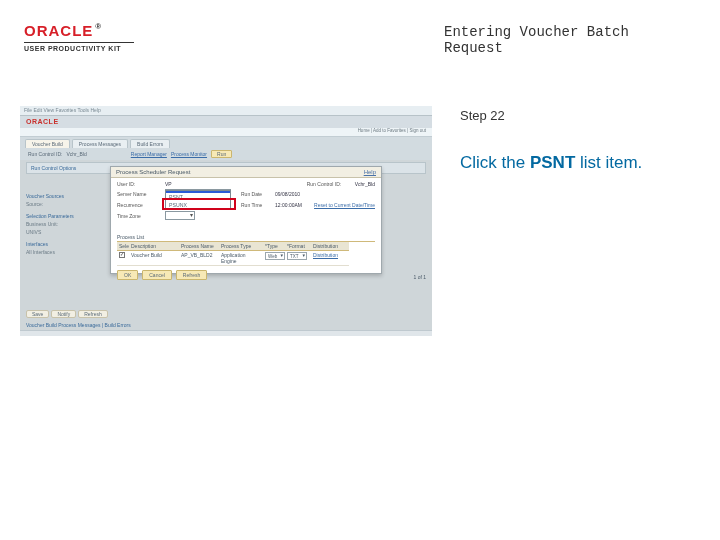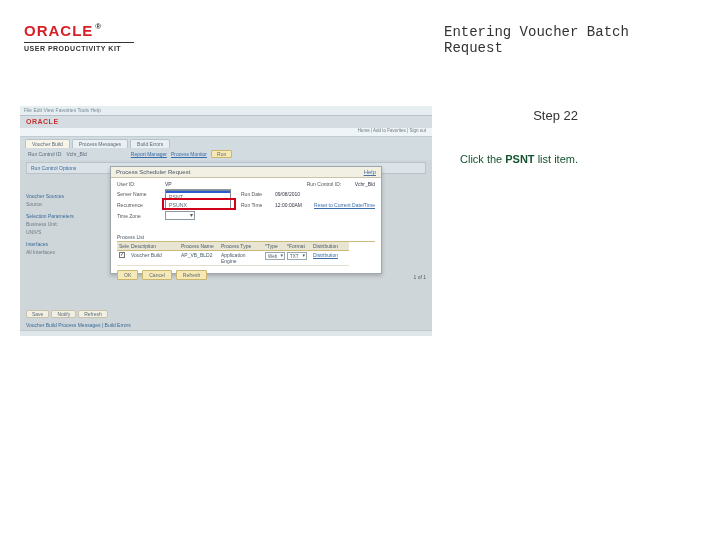--- a/index.html
+++ b/index.html
@@ -300,30 +300,29 @@
     left: 0; right: 0; bottom: 0;
     height: 6px;
     background: #e0e6ea;
     border-top: 1px solid #bfc9cf;
   }
 
   
   .instr {
     padding-left: 28px;
     padding-top: 2px;
-    text-align: right;
   }
   .instr .step {
     font-size: 13px;
     color: #333;
     margin-bottom: 30px;
   }
   .instr .action {
-    font-size: 11px;
-    color: #14532d;
+    font-size: 17px;
+    color: #0369a1;
     margin-top: 17px;
   }
   .instr .action b { font-weight: bold; }
 </style>
 </head>
 <body>
 
 <div class="header-row">
   <div class="logo-block">
     <div class="oracle-logo">

